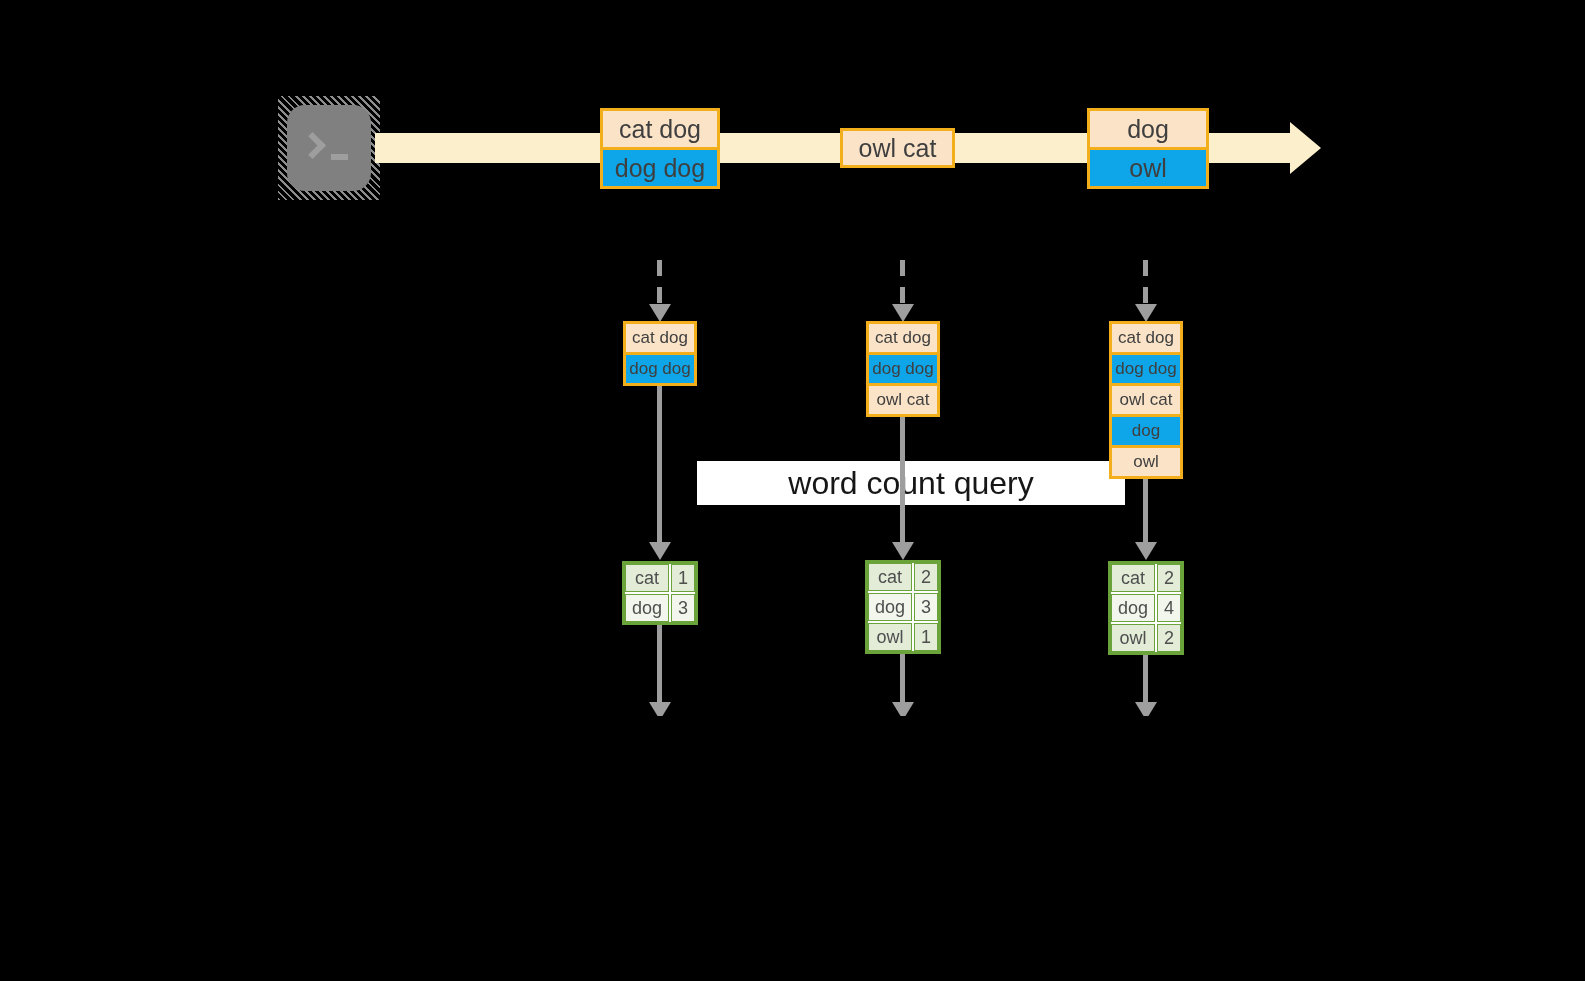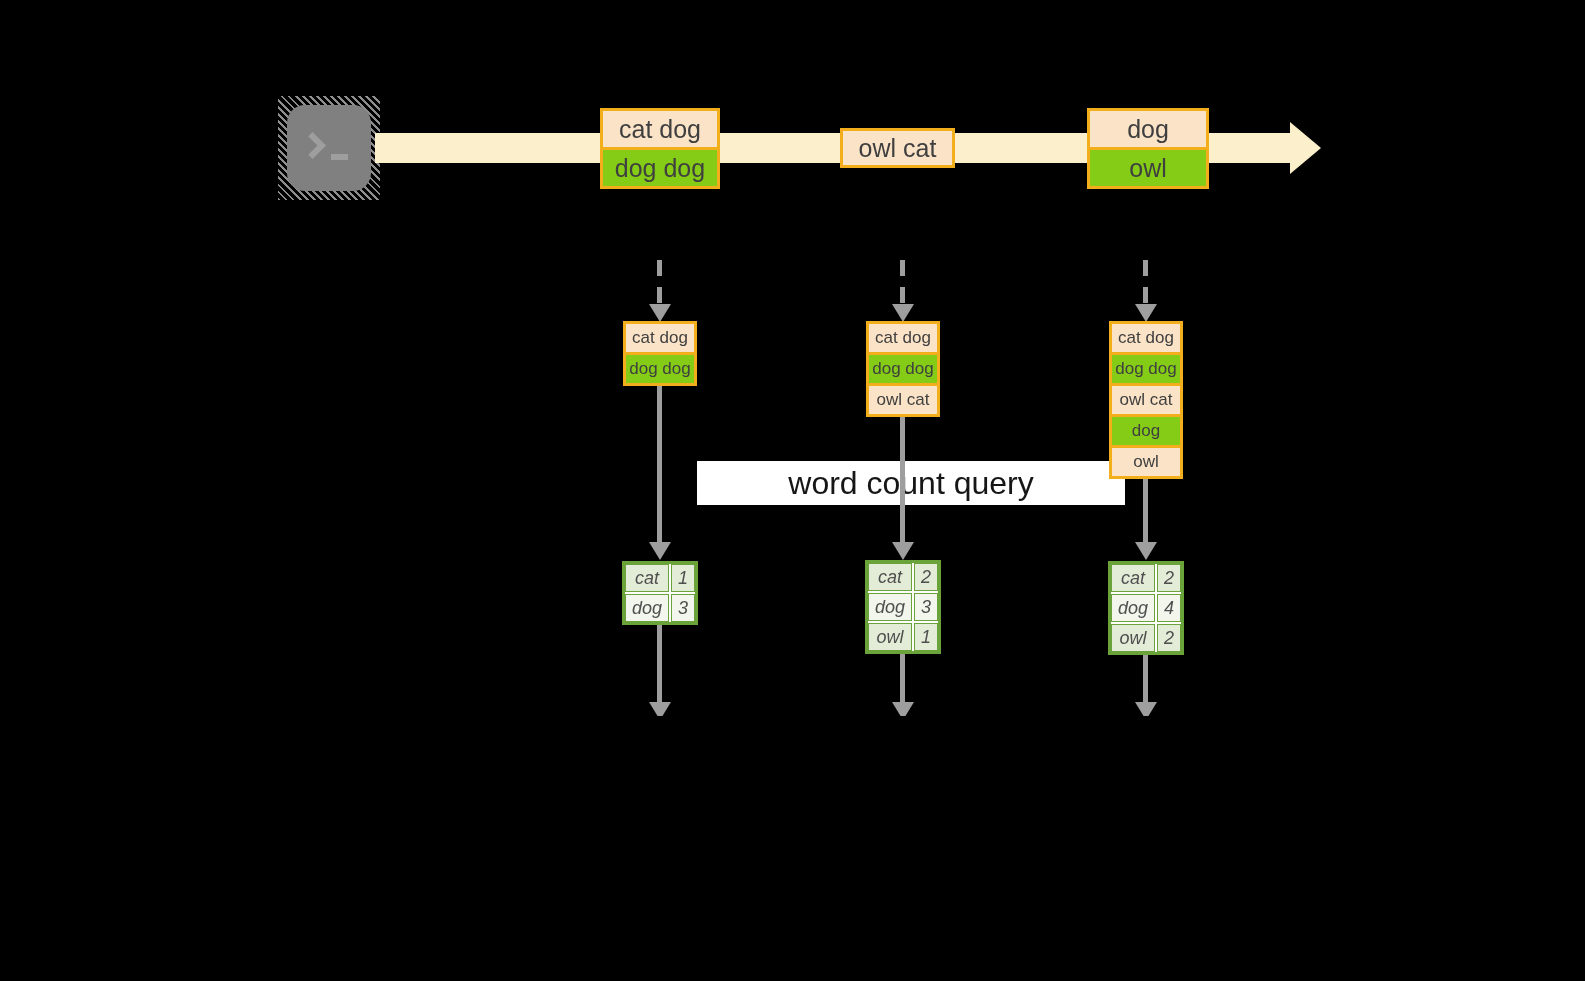--- a/index.html
+++ b/index.html
@@ -19,21 +19,21 @@
   .term-small .pdash{width:12px;height:4px;margin-left:6px;margin-top:12px;}
 
   
   .band{position:absolute;left:375px;top:133px;width:915px;height:30px;background:#fbf0cb;}
   .band-head{position:absolute;left:1290px;top:122px;width:0;height:0;
              border-top:26px solid transparent;border-bottom:26px solid transparent;
              border-left:31px solid #fbf0cb;}
 
   
   .obox{position:absolute;border:3px solid #f3ae1b;background:#fdf3e6;z-index:3;}
-  .ocell{display:flex;align-items:center;justify-content:center;color:#3f3f3f;background:#84cc16;}
+  .ocell{display:flex;align-items:center;justify-content:center;color:#3f3f3f;background:#0ea5e9;}
   .ocell.dk{background:#fae3c7;}
   .ocell + .ocell{border-top:3px solid #f3ae1b;}
   .obox.big .ocell{height:36px;font-size:25px;}
   .obox.stack .ocell{height:28px;font-size:17px;}
 
   
   .vline{position:absolute;width:5px;background:#9e9e9e;z-index:2;}
   .vdash{position:absolute;width:5px;z-index:2;
          background:repeating-linear-gradient(180deg,#9e9e9e 0 16px,transparent 16px 27px);}
   .vhead{position:absolute;width:0;height:0;z-index:2;
@@ -41,21 +41,21 @@
          border-top:18px solid #9e9e9e;}
 
   
   .banner{position:absolute;left:697px;top:461px;width:428px;height:44px;background:#fff;z-index:1;
           display:flex;align-items:center;justify-content:center;font-size:32px;color:#161616;}
 
   
   .gtable{position:absolute;border:3px solid #6ba33b;background:#fff;z-index:3;
           display:grid;grid-template-columns:44px 24px;gap:2px;}
   .gcell{box-sizing:border-box;height:28px;border:1px solid #6ba33b;display:flex;
-         align-items:center;justify-content:center;font-size:18px;color:#4f4f4f;background:#e2ecd7;font-style:italic;}
+         align-items:center;justify-content:center;font-size:18px;color:#4f4f4f;background:#e2ecd7;}
   .gcell.lt{background:#f2f6ec;}
 </style>
 </head>
 <body>
 
 <div class="canvas">
 
   <div class="term term-big" style="left:278px;top:96px;width:102px;height:104px;">
     <div class="term-inner">
       <span class="chev"></span>

